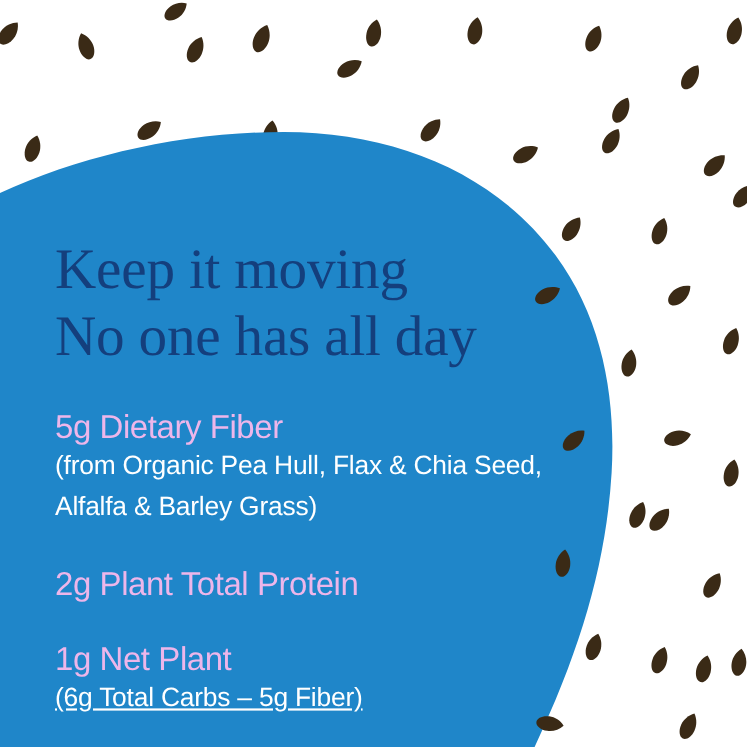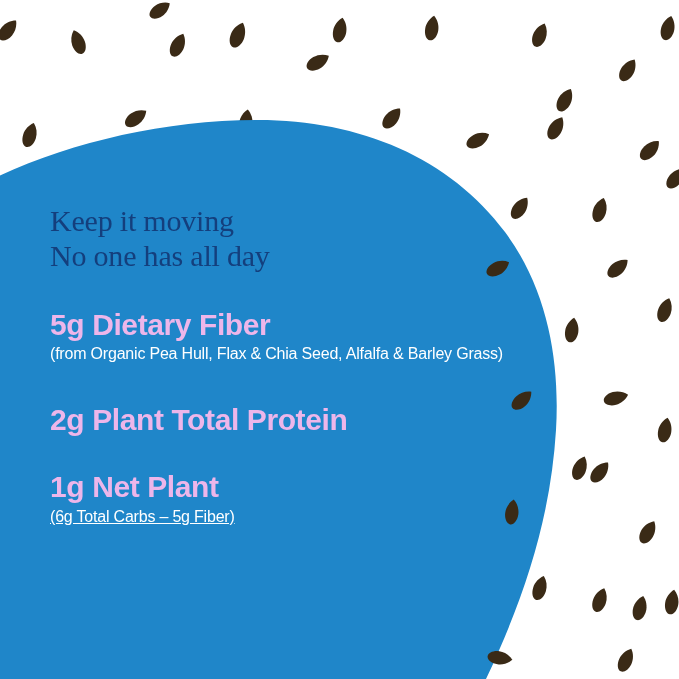--- a/index.html
+++ b/index.html
@@ -30,42 +30,42 @@
     position: absolute;
     z-index: 4;
     left: 50px;
     top: 203px;
     width: 470px;
   }
 
   .headline {
     font-family: "Liberation Serif", serif;
     color: #143f7d;
-    font-size: 30px;
+    font-size: 52px;
     line-height: 1.18;
     font-weight: 400;
     letter-spacing: -0.2px;
-    margin: 0 0 34px 0;
+    margin: 12px 0 34px 0;
     white-space: pre;
   }
 
   .fact-block { margin: 0 0 7px 0; }
 
   .fact-head {
     color: #edb6ea;
     font-size: 30px;
-    font-weight: bold;
+    font-weight: normal;
     line-height: 1.12;
     letter-spacing: -0.4px;
     margin: 0;
     white-space: nowrap;
   }
   .fact-sub {
     color: #ffffff;
-    font-size: 16px;
+    font-size: 24px;
     font-weight: 400;
     line-height: 1.52;
     letter-spacing: -0.2px;
     margin: 1px 0 0 0;
   }
   .gap-lg { height: 29px; }
   .gap-md { height: 27px; }
 </style>
 </head>
 <body>

